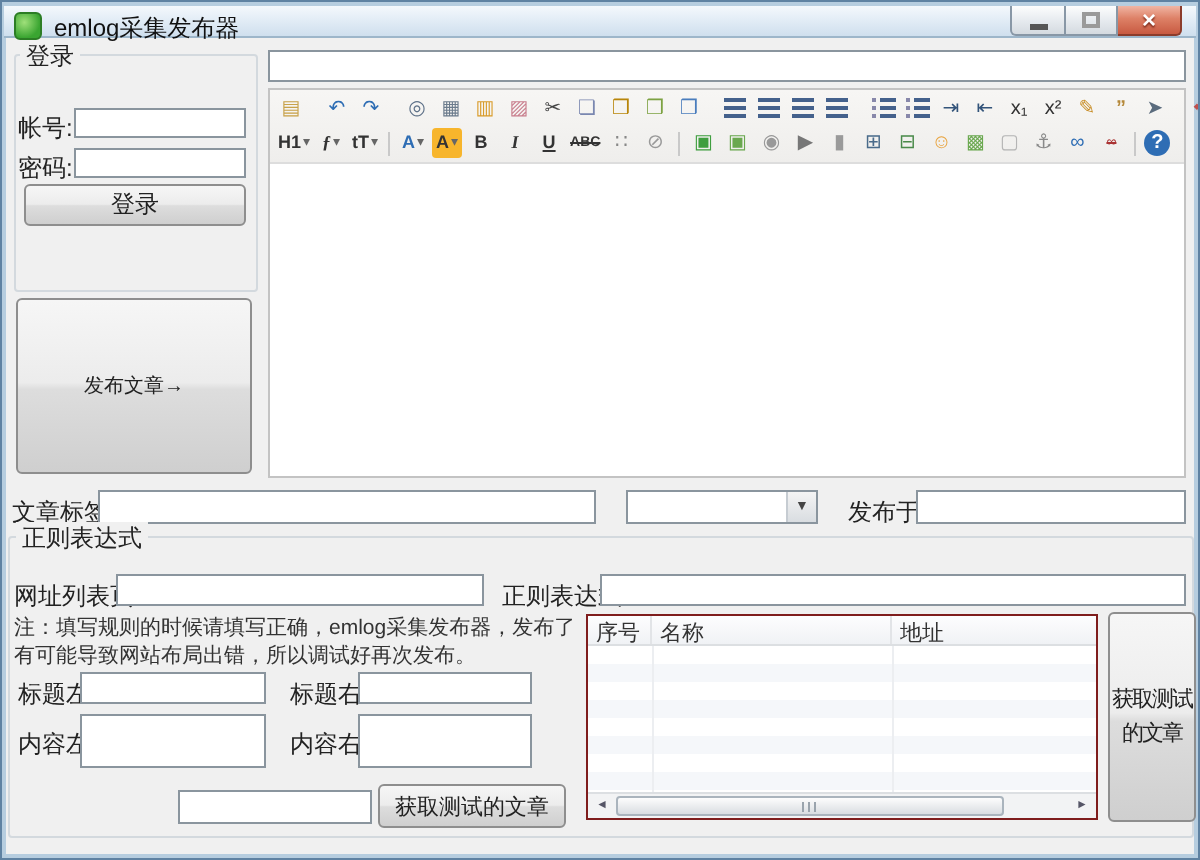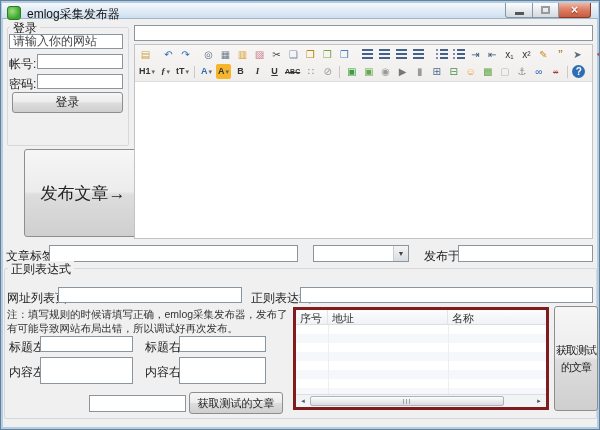--- a/index.html
+++ b/index.html
@@ -49,21 +49,21 @@
   .sh-list{background-image:repeating-linear-gradient(to bottom,#44618c 0 2px,transparent 2px 4px),
     repeating-linear-gradient(to bottom,#88a 0 2px,transparent 2px 4px);
     background-size:8px 12px,2px 12px;background-position:6px center,2px center;background-repeat:no-repeat;}
   .ed-content{position:absolute;left:0;right:0;top:37px;bottom:0;background:#fff;}
   
   .combo{position:absolute;left:312px;top:244px;width:96px;height:17px;border:1px solid #8a959e;background:#fff;}
   .combo .arrow{position:absolute;right:0;top:0;width:15px;height:15px;border-left:1px solid #c6ccd2;
     background:linear-gradient(#f4f4f4,#d9dde1);display:flex;align-items:center;justify-content:center;
     font-size:7px;color:#444;}
   
-  .tbl{position:absolute;left:292px;top:306px;width:256px;height:103px;border:3px solid #7f1d1d;background:#6d28d9;}
+  .tbl{position:absolute;left:292px;top:306px;width:256px;height:103px;border:1px solid #7f1d1d;background:#6d28d9;}
   .tbl-head{position:absolute;left:0;right:0;top:0;height:15px;display:flex;
     background:linear-gradient(#fdfdfe,#f0f2f5);border-bottom:1px solid #dcdfe2;}
   .th{font-size:11px;color:#333;padding:1px 4px;border-right:1px solid #e2e4e7;white-space:nowrap;overflow:hidden;}
   .th:nth-child(1){width:32px;} .th:nth-child(2){width:120px;} .th:nth-child(3){flex:1;border-right:none;}
   .tbl-body{position:absolute;left:0;right:0;top:15px;bottom:13px;
     background:repeating-linear-gradient(to bottom,#fff 0 9px,#f5f7fa 9px 18px);}
   .colline{position:absolute;top:0;bottom:0;width:1px;background:#eceef1;}
   .hscroll{position:absolute;left:0;right:0;bottom:0;height:13px;background:#f2f3f4;border-top:1px solid #dcdfe2;}
   .sb-arrow{position:absolute;top:1px;width:12px;height:10px;font-size:6px;color:#556;
     display:flex;align-items:center;justify-content:center;}
@@ -89,28 +89,27 @@
         <div class="glyph-max"></div>
       </div>
       <div class="winbtn close">
         <div class="glyph-close">×</div>
       </div>
     </div>
   </div>
 
   <div class="groupbox" style="left:6px;top:26px;width:122px;height:119px;"></div>
   <div class="grouplbl" style="left:9px;top:19px;">登录</div>
-  <input class="tbx" style="left: 8px; top: 33px; width: 114px; height: 15px;" value="请输入你的网站">
   <div class="lbl" style="left:8px;top:55px;">帐号:</div>
   <input class="tbx" style="left: 36px; top: 53px; width: 86px; height: 15px;" value="">
   <div class="lbl" style="left:8px;top:75px;">密码:</div>
   <input class="tbx" style="left: 36px; top: 73px; width: 86px; height: 15px;" value="">
   <div class="btn" style="left:11px;top:91px;width:111px;height:21px;">登录</div>
 
-  <div class="btn" style="left:23px;top:148px;width:118px;height:88px;font-size:17px;">发布文章→</div>
+  <div class="btn" style="left:7px;top:148px;width:118px;height:88px;font-size:10px;">发布文章→</div>
 
   <input class="tbx ed-title" value="" style="">
 
   <div class="editor">
     <div class="toolbar">
       <div class="tb-row">
           <span class="tb-btn" style="color: rgb(200, 162, 74);">▤</span>
           <span class="tb-sep"></span>
           <span class="tb-btn" style="color: rgb(46, 109, 180);">↶</span>
           <span class="tb-btn" style="color: rgb(46, 109, 180);">↷</span>
@@ -204,22 +203,22 @@
   <div class="tbx" style="left:39px;top:356px;width:93px;height:27px;"></div>
   <div class="lbl" style="left:144px;top:363px;">内容右:</div>
   <div class="tbx" style="left:178px;top:356px;width:87px;height:27px;"></div>
 
   <input class="tbx" style="left: 88px; top: 394px; width: 97px; height: 17px;" value="">
   <div class="btn" style="left:188px;top:391px;width:94px;height:22px;font-size:11px;">获取测试的文章</div>
 
   <div class="tbl">
     <div class="tbl-head">
         <div class="th">序号</div>
+        <div class="th">名称</div>
         <div class="th">地址</div>
-        <div class="th">名称</div>
       </div>
     <div class="tbl-body">
       <div class="colline" style="left:32px;"></div>
       <div class="colline" style="left:152px;"></div>
     </div>
     <div class="hscroll">
       <div class="sb-arrow" style="left:1px;">◄</div>
       <div class="sb-thumb">
         <div class="sb-grip"></div>
       </div>

